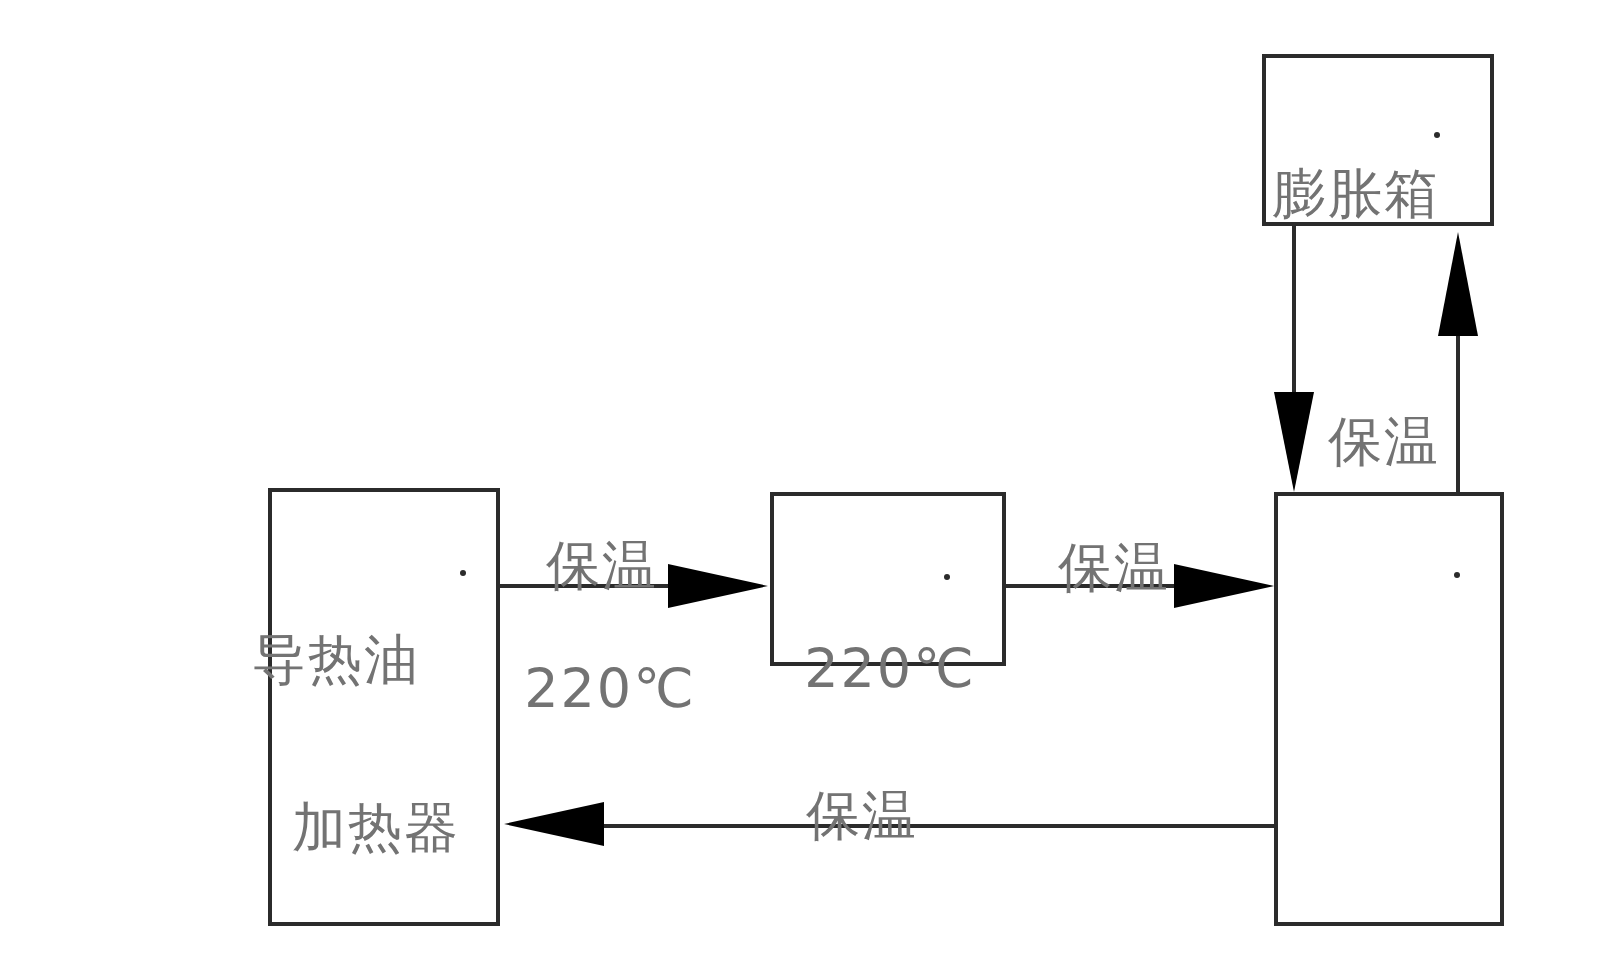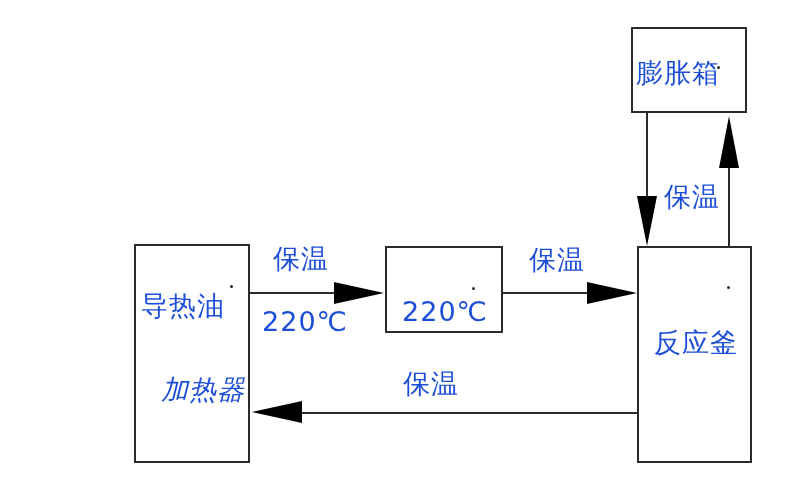--- a/index.html
+++ b/index.html
@@ -22,21 +22,22 @@
     background: #ffffff;
     box-sizing: border-box;
   }
   .lbl {
     position: absolute;
     transform: translate(-50%, -50%);
     font-size: 27px;
     font-weight: 400;
     letter-spacing: 1px;
     white-space: nowrap;
-    color: #1d4ed8;
+    color: #737373;
+    margin-top: 24px;
   }
   .hline {
     position: absolute;
     height: 2px;
     background: #2b2b2b;
   }
   .vline {
     position: absolute;
     width: 2px;
     background: #2b2b2b;
@@ -78,28 +79,27 @@
 </style>
 </head>
 <body>
 
 <div class="canvas">
 
   <div class="box" style="left:631px; top:27px; width:116px; height:86px;"></div>
   <div class="lbl" style="left:678px; top:73px;">膨胀箱</div>
 
   <div class="box" style="left:134px; top:244px; width:116px; height:219px;"></div>
-  <div class="lbl" style="left:183px; top:306px;">导热油</div>
-  <div class="lbl" style="left:203px; top:390px;font-style:italic;">加热器</div>
+  <div class="lbl" style="left:168px; top:306px;">导热油</div>
+  <div class="lbl" style="left:188px; top:390px;">加热器</div>
 
   <div class="box" style="left:385px; top:246px; width:118px; height:87px;"></div>
   <div class="lbl" style="left:445px; top:311px;">220℃</div>
 
   <div class="box" style="left:637px; top:246px; width:115px; height:217px;"></div>
-  <div class="lbl" style="left:696px; top:343px;">反应釜</div>
 
   <div class="hline" style="left:250px; top:292px; width:86px;"></div>
   <div class="head-right" style="left:334px; top:282px;"></div>
   <div class="lbl" style="left:301px; top:259px;">保温</div>
   <div class="lbl" style="left:305px; top:321px;">220℃</div>
 
   <div class="hline" style="left:502px; top:292px; width:86px;"></div>
   <div class="head-right" style="left:587px; top:282px;"></div>
   <div class="lbl" style="left:557px; top:260px;">保温</div>
 

